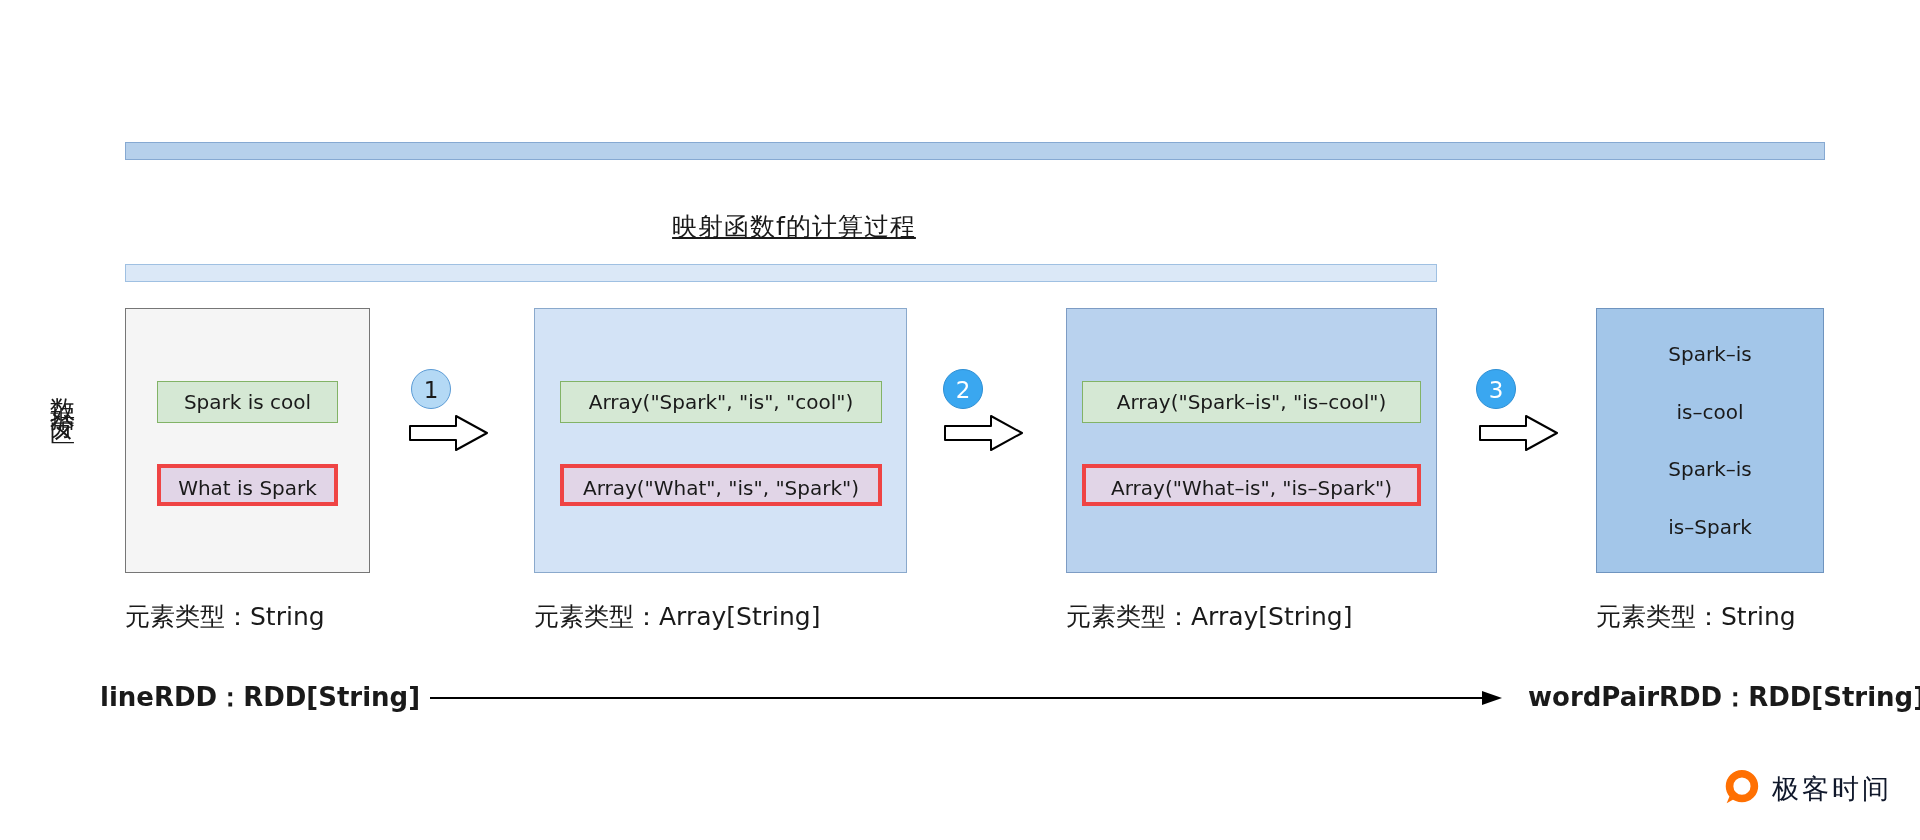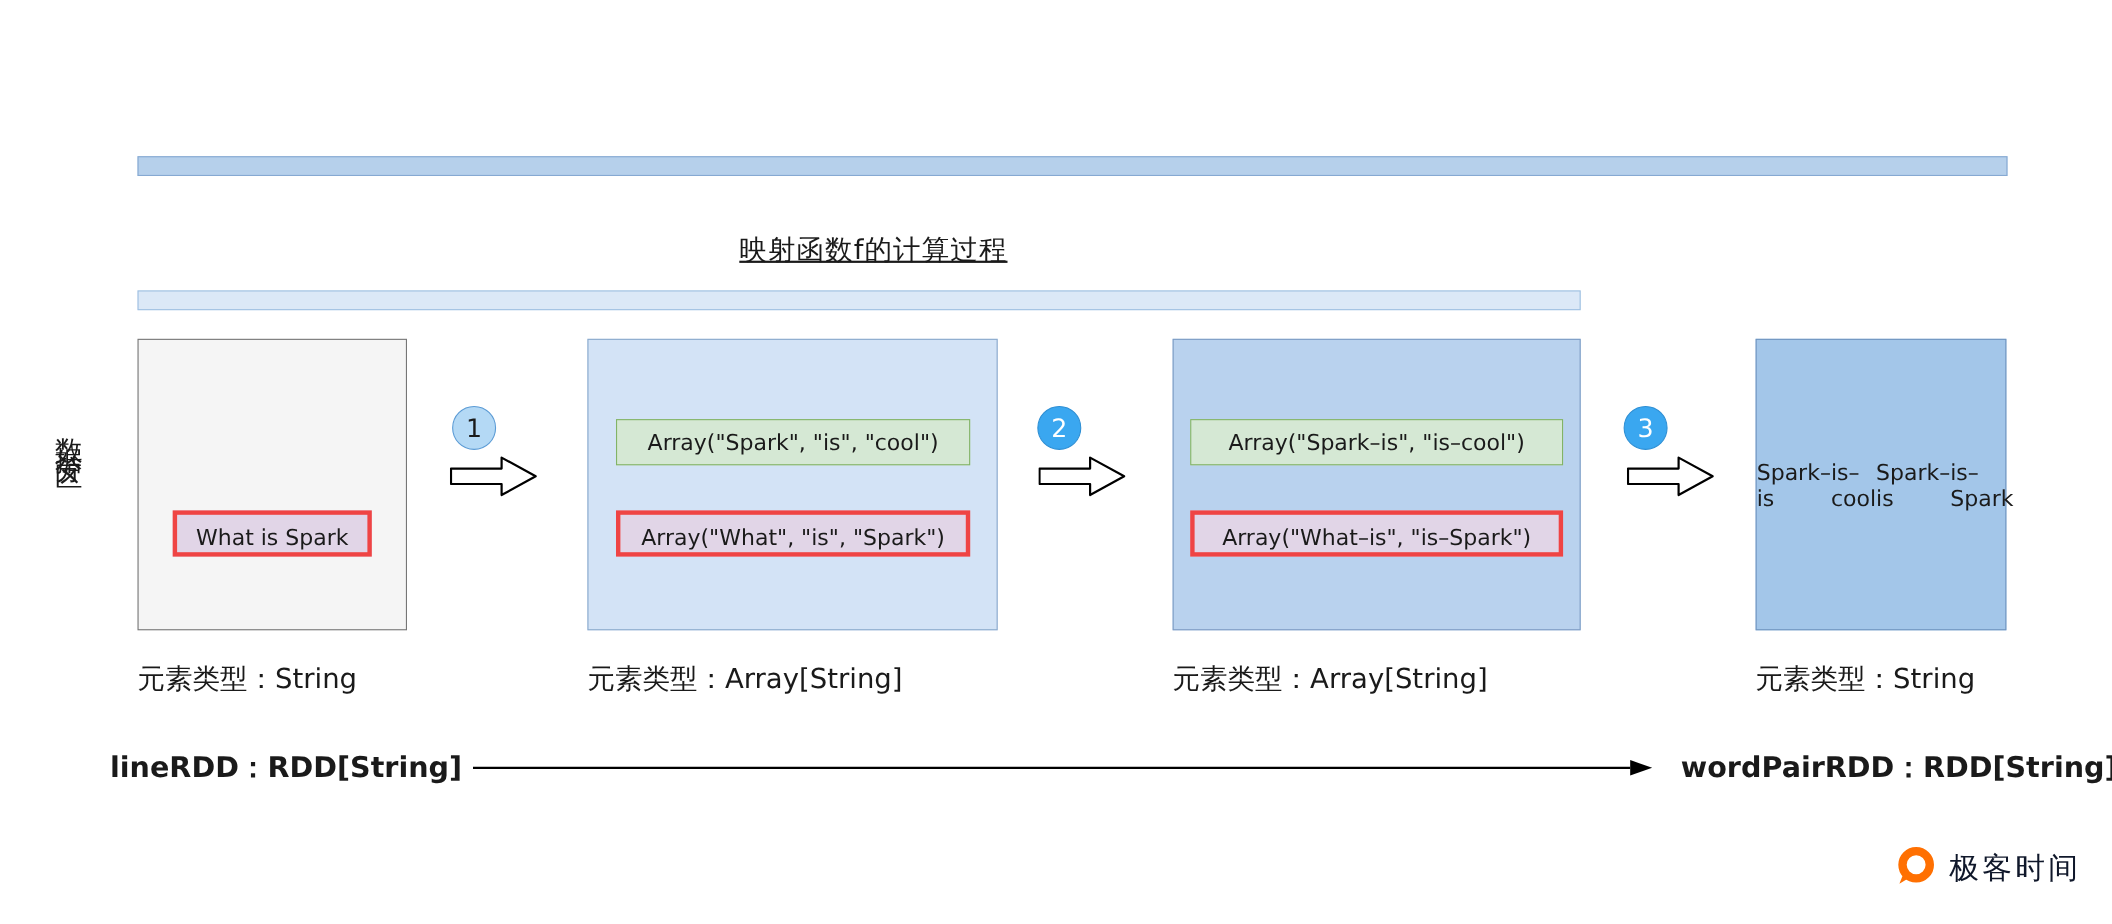--- a/index.html
+++ b/index.html
@@ -24,21 +24,21 @@
     position:absolute; left:46px; top:378px; height:150px;
     writing-mode: vertical-rl; text-orientation: upright;
     font-size:25px; letter-spacing:8px; font-weight:500;
   }
 
   .box { position:absolute; top:308px; height:265px; box-sizing:border-box; }
   .box1 { left:125px;  width:245px; background:#f5f5f5; border:1px solid #767676; }
   .box2 { left:534px;  width:373px; background:#d3e3f6; border:1px solid #8aa9cc; }
   .box3 { left:1066px; width:371px; background:#b9d2ee; border:1px solid #7d9cc4; }
   .box4 { left:1596px; width:228px; background:#a3c6e9; border:1px solid #6f94bf;
-          display:flex; justify-content:space-evenly; align-items:center; }
+          display:flex; flex-direction:column; justify-content:space-evenly; align-items:center; }
 
   .chip {
     position:absolute; height:42px; line-height:40px; box-sizing:border-box;
     text-align:center; font-size:20px; white-space:nowrap;
   }
   .chip.green  { background:#d5e8d4; border:1px solid #82b366; }
   .chip.purple { background:#e1d5e7; border:4px solid #ef4444; }
   .chip.row-top { top:72px; }
   .chip.row-bot { top:155px; }
   .box1 .chip { left:31px; right:31px; }
@@ -82,20 +82,21 @@
 <div class="canvas">
 
   <div class="bar bar1"></div>
 
   <div class="title t2">映射函数f的计算过程</div>
   <div class="bar bar2"></div>
 
   <div class="side-label">数据分区</div>
 
   <div class="box box1">
+    <div class="chip green row-top">Spark is cool</div>
     <div class="chip purple row-bot">What is Spark</div>
   </div>
   <div class="type-label tl1">元素类型：String</div>
 
   <div class="step-circle step-light c1">1</div>
   <svg class="block-arrow a1" viewBox="0 0 80 40">
     <polygon points="1,13 47,13 47,3 78,20 47,37 47,27 1,27" fill="#ffffff" stroke="#000000" stroke-width="2" stroke-linejoin="round"></polygon>
   </svg>
 
   <div class="box box2">

